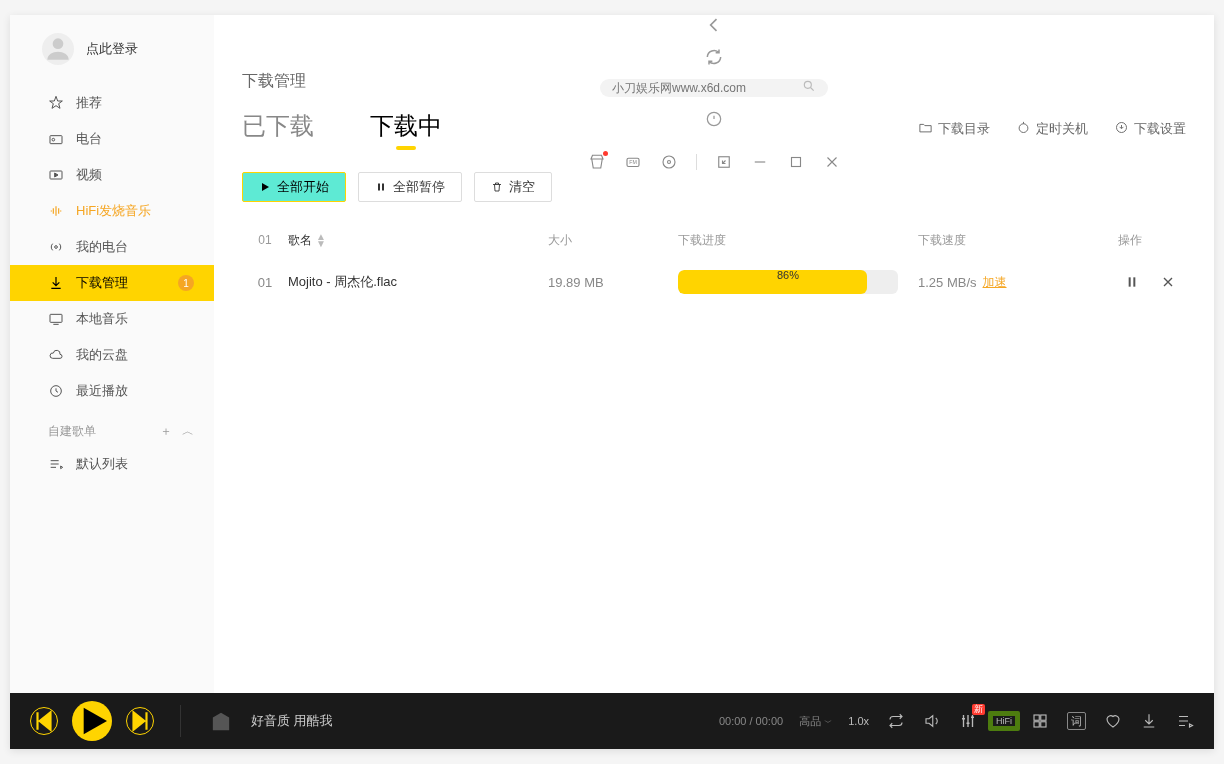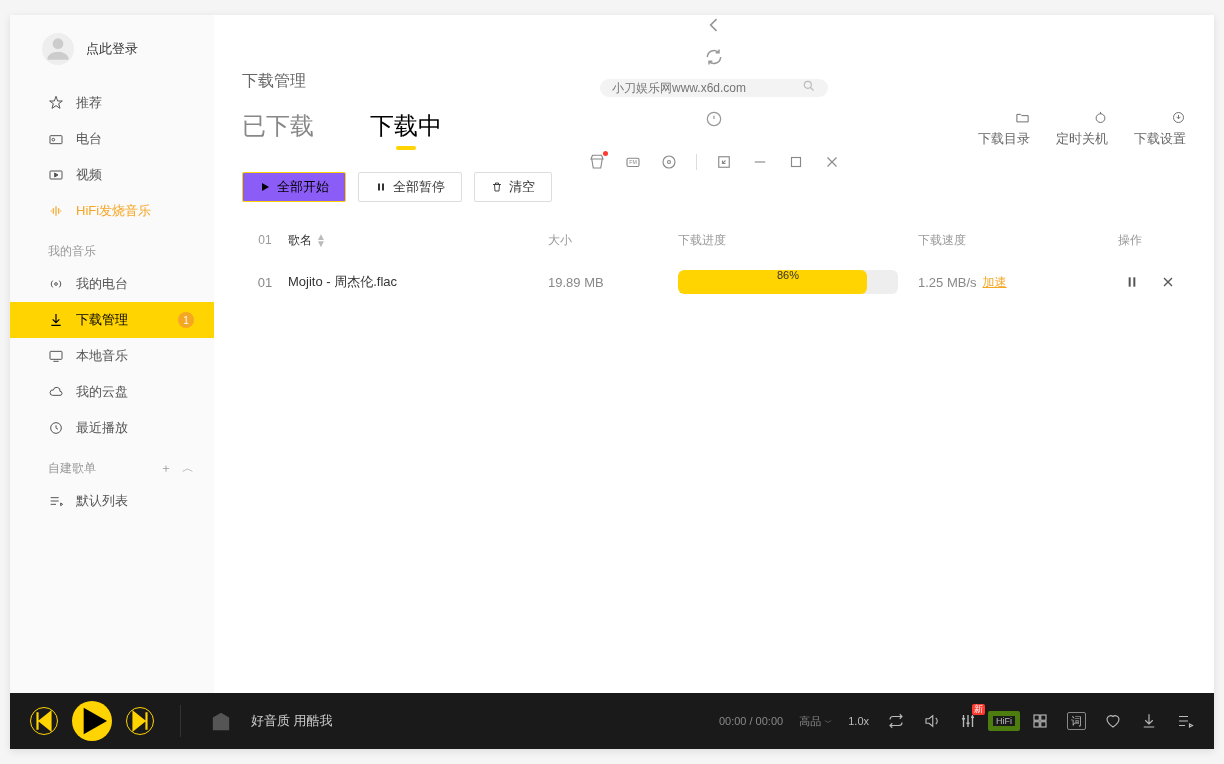--- a/index.html
+++ b/index.html
@@ -34,25 +34,25 @@
 .red-dot { position: absolute; top: -2px; right: -2px; width: 5px; height: 5px; border-radius: 50%; background: #ff3b30; }
 
 .page-body { flex: 1; padding: 0 28px; }
 .page-title { font-size: 16px; color: #666; margin-bottom: 18px; }
 .tabs-row { display: flex; align-items: center; justify-content: space-between; margin-bottom: 24px; }
 .tabs { display: flex; gap: 56px; align-items: baseline; }
 .tab { font-size: 24px; color: #888; cursor: pointer; position: relative; padding-bottom: 6px; }
 .tab.active { color: #000; font-weight: 500; }
 .tab.active::after { content: ""; position: absolute; left: 50%; transform: translateX(-50%); bottom: -2px; width: 20px; height: 4px; background: #ffd400; border-radius: 2px; }
 .tab-actions { display: flex; gap: 26px; font-size: 13px; color: #666; }
-.tab-action { display: flex; align-items: flex-end; gap: 5px; cursor: pointer; flex-direction: column; }
+.tab-action { display: flex; align-items: flex-start; gap: 5px; cursor: pointer; }
 
 .toolbar { display: flex; gap: 12px; margin-bottom: 18px; }
 .tb-btn { height: 30px; padding: 0 16px; border: 1px solid #ddd; background: #fff; font-size: 13px; color: #333; display: flex; align-items: center; gap: 6px; cursor: pointer; border-radius: 2px; }
-.tb-btn.primary { background: #8b5cf6; border-color: #ffd400; color: #000; }
+.tb-btn.primary { background: #5eead4; border-color: #ffd400; color: #000; }
 
 .table-header { display: flex; align-items: center; height: 40px; font-size: 12px; color: #999; border-bottom: 0 solid #eee; }
 .table-row { display: flex; align-items: center; height: 44px; font-size: 13px; color: #888; }
 .col-idx { width: 46px; text-align: center; }
 .col-name { flex: 0 0 260px; color: #333; display: flex; align-items: center; gap: 4px; }
 .sort-icon { color: #bbb; font-size: 10px; display:inline-block; line-height: 0.7; }
 .col-size { flex: 0 0 130px; }
 .col-progress { flex: 0 0 240px; display: flex; align-items: center; gap: 0; }
 .col-speed { flex: 0 0 170px; display: flex; align-items: center; gap: 6px; }
 .col-ops { flex: 1; display: flex; justify-content: flex-end; gap: 20px; padding-right: 10px; }
@@ -126,23 +126,20 @@
       </div>
       <div class="nav-item hifi">
         <span class="nav-icon">
             <svg viewBox="0 0 24 24" fill="none" stroke="currentColor" stroke-width="1.8">
               <path d="M4 12h2M8 8v8M12 5v14M16 8v8M20 12h-2"></path>
             </svg>
           </span>
         <span>HiFi发烧音乐</span>
       </div>
 
-      <div class="section-header">
-        <span>我的音乐</span>
-      </div>
       <div class="nav-item">
         <span class="nav-icon">
             <svg viewBox="0 0 24 24" fill="none" stroke="currentColor" stroke-width="1.5">
               <circle cx="12" cy="12" r="2"></circle>
               <path d="M7 7a7 7 0 0 0 0 10M17 7a7 7 0 0 1 0 10"></path>
             </svg>
           </span>
         <span>我的电台</span>
       </div>
       <div class="nav-item active">

